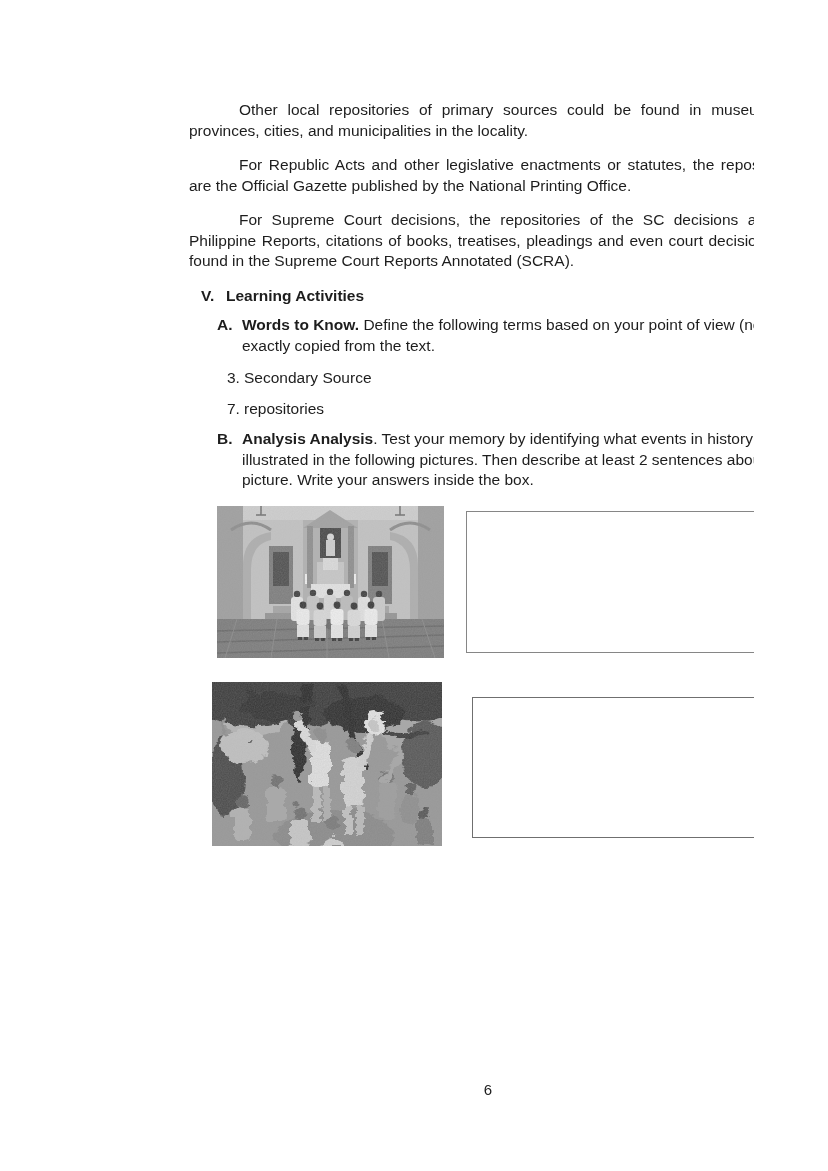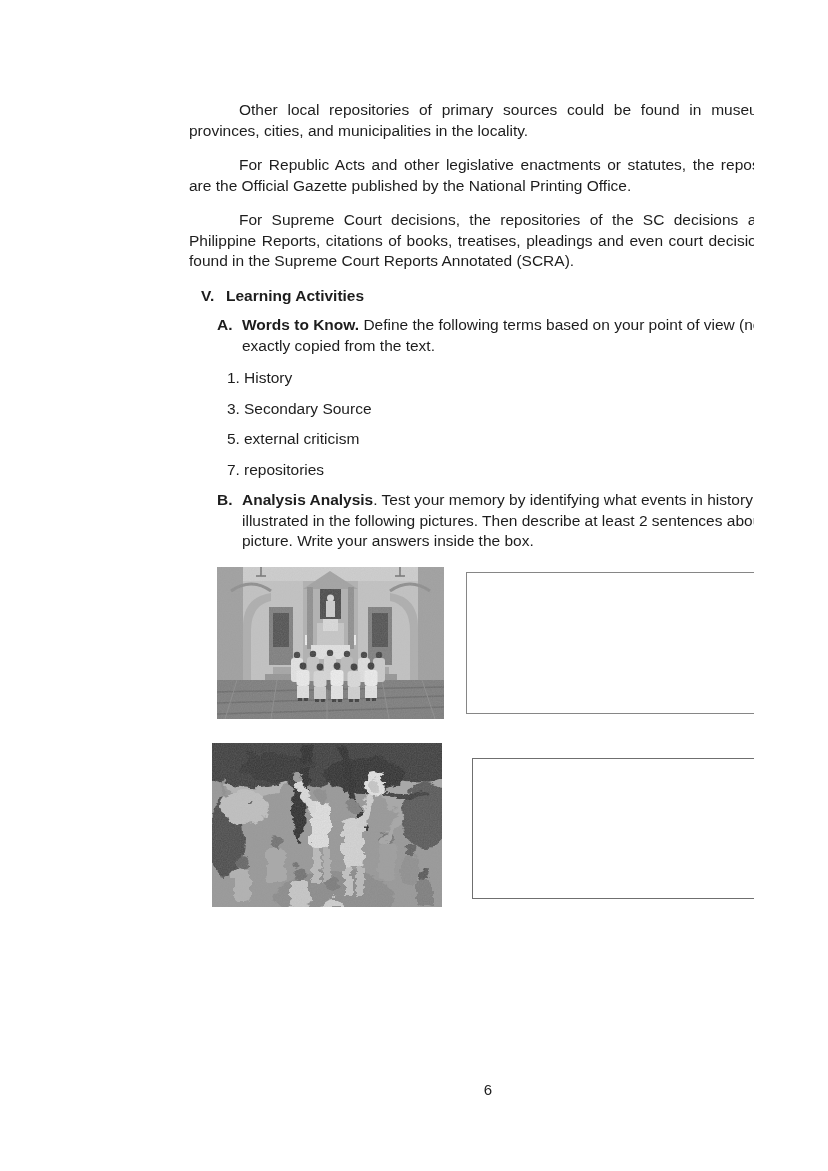--- a/index.html
+++ b/index.html
@@ -43,23 +43,21 @@
 
     <div class="heading">
       <span class="h-num">V.</span><span>Learning Activities</span>
     </div>
 
     <div class="activity">
       <span class="act-label">A.</span>
       <div class="act-body">
         <p class="act-p"><b>Words to Know.</b><span> Define the following terms based on your point of view (not exactly copied from the text.</span></p>
         <ul class="terms">
-          <li><span class="t-num">1.</span><span>History</span></li>
           <li><span class="t-num">3.</span><span>Secondary Source</span></li>
-          <li><span class="t-num">5.</span><span>external criticism</span></li>
           <li><span class="t-num">7.</span><span>repositories</span></li>
         </ul>
       </div>
     </div>
 
     <div class="activity">
       <span class="act-label">B.</span>
       <div class="act-body">
         <p class="act-p"><b>Analysis Analysis</b><span>. Test your memory by identifying what events in history were illustrated in the following pictures. Then describe at least 2 sentences about the picture. Write your answers inside the box.</span></p>
       </div>

